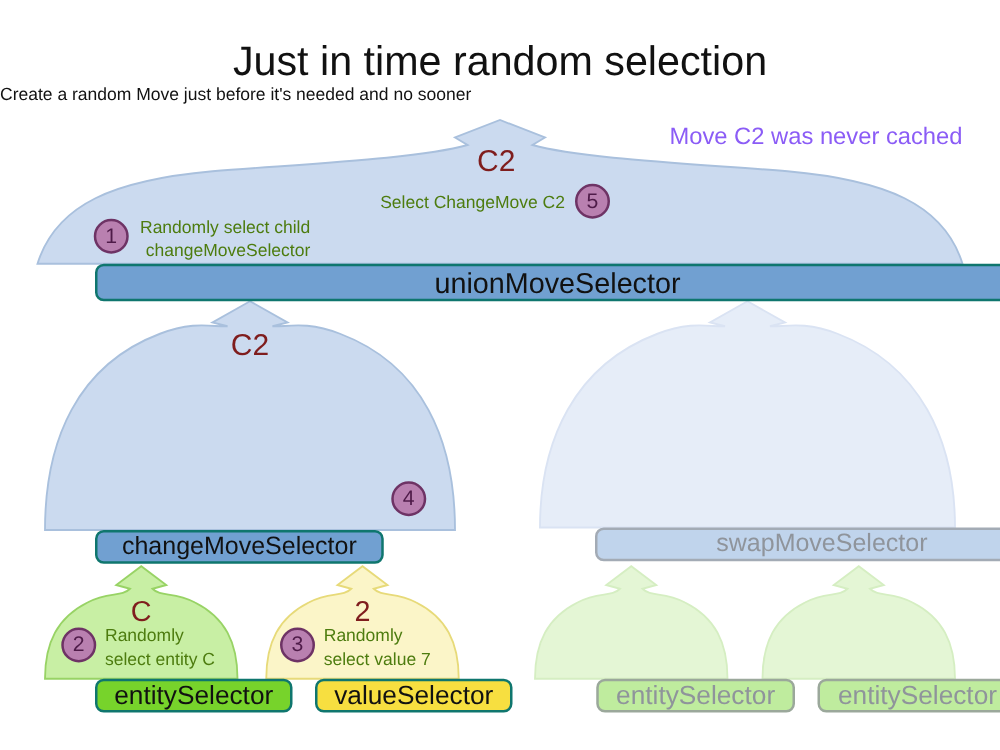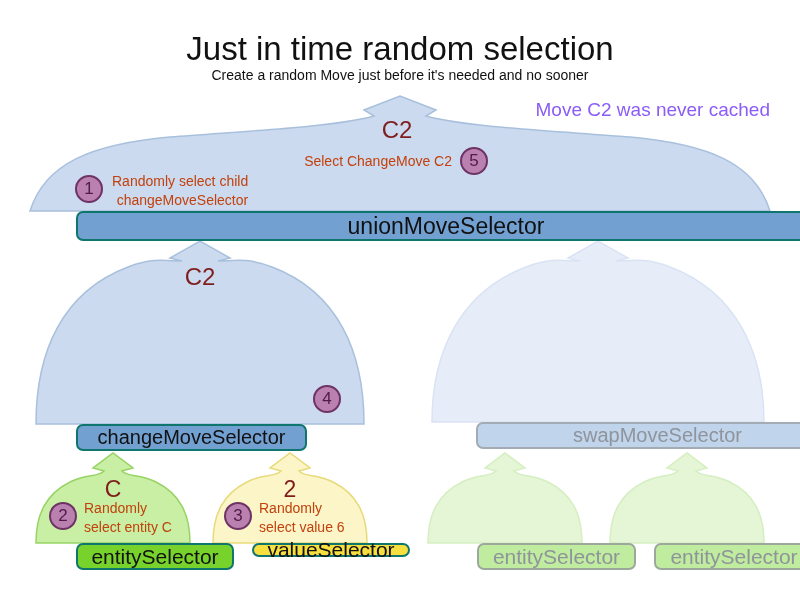--- a/index.html
+++ b/index.html
@@ -7,57 +7,57 @@
     position:relative; width:800px; height:600px; background:#ffffff;
     font-family:Liberation Sans, sans-serif; overflow:hidden;
   }
   .layer-svg { position:absolute; left:0; top:0; }
 
   .title {
     position:absolute; left:0; top:30px; width:800px; text-align:center;
     font-size:33px; color:#111; letter-spacing:0px;
   }
   .subtitle {
-    position:absolute; left:0; top:67px; width:800px; text-align:center;
+    position:absolute; left:0; top:67px; width:800px; 
     font-size:14px; color:#111;
   }
   .note-red {
     position:absolute; left:500px; top:99px; width:270px; text-align:right;
     font-size:19px; color:#8b5cf6;
   }
 
   .bar {
     position:absolute; display:flex; align-items:center; justify-content:center;
     border:2px solid #0f766e; border-radius:7px; box-sizing:border-box;
     color:#111; white-space:nowrap;margin-left:46px;
   }
   .bar-union  { left:30px;  top:211px; width:740px; height:30px; background:#71a0d1; font-size:23px; }
   .bar-change { left:30px;  top:424px; width:231px; height:27px; background:#71a0d1; font-size:20px; }
   .bar-swap   { left:430px; top:422px; width:340px; height:27px; background:#c0d4ec;
                 border-color:#a3abb5; color:#8f949b; font-size:20px;padding-left:23px; }
   .bar-entity { left:30px;  top:543px; width:158px; height:27px; background:#77d32b; font-size:21px; }
-  .bar-value  { left:206px; top:543px; width:158px; height:14px; background:#f7df40; font-size:21px; }
+  .bar-value  { left:206px; top:543px; width:158px; height:27px; background:#f7df40; font-size:21px; }
   .bar-fent1  { left:431px; top:543px; width:159px; height:27px; background:#bfec9e;
                 border-color:#9ba89b; color:#8f949b; font-size:21px; }
   .bar-fent2  { left:608px; top:543px; width:160px; height:27px; background:#bfec9e;
                 border-color:#9ba89b; color:#8f949b; font-size:21px; }
 
   .badge {
     position:absolute; width:28px; height:28px; box-sizing:border-box;
     border-radius:50%; background:#b980b0; border:2px solid #6e3365;
     color:#4f1b49; display:flex; align-items:center; justify-content:center;
     font-size:17px;
   }
   .badge-1 { left:75px;  top:175px; }
   .badge-2 { left:49px;  top:502px; }
   .badge-3 { left:224px; top:502px; }
   .badge-4 { left:313px; top:385px; }
   .badge-5 { left:460px; top:147px; }
 
-  .ann { position:absolute; color:#c2410c; font-size:14px; line-height:19px; white-space:nowrap; }
+  .ann { position:absolute; color:#4d7c0f; font-size:14px; line-height:19px; white-space:nowrap; }
   .ann-1 { left:112px; top:172px; text-align:right; }
   .ann-2 { left:84px;  top:499px; text-align:left; }
   .ann-3 { left:259px; top:499px; text-align:left; }
   .ann-4 { left:120px; top:381px; width:185px; text-align:right; }
   .ann-5 { left:292px; top:152px; width:160px; text-align:right; }
 
   .mv { position:absolute; width:56px; text-align:center; color:#7f1d1d; }
   .mv-union  { left:369px; top:116px; font-size:24px; }
   .mv-change { left:172px; top:263px; font-size:24px; }
   .mv-entity { left:85px;  top:476px; font-size:23px; }
@@ -113,21 +113,21 @@
   </div>
   <div class="ann ann-5">
     <div>Select ChangeMove C2</div>
   </div>
   <div class="ann ann-2">
     <div>Randomly</div>
     <div>select entity C</div>
   </div>
   <div class="ann ann-3">
     <div>Randomly</div>
-    <div>select value 6</div>
+    <div>select value 7</div>
   </div>
 
   <div class="badge badge-1">1</div>
   <div class="badge badge-5">5</div>
   <div class="badge badge-4">4</div>
   <div class="badge badge-2">2</div>
   <div class="badge badge-3">3</div>
 
   <div class="bar bar-union">unionMoveSelector</div>
   <div class="bar bar-change">changeMoveSelector</div>

